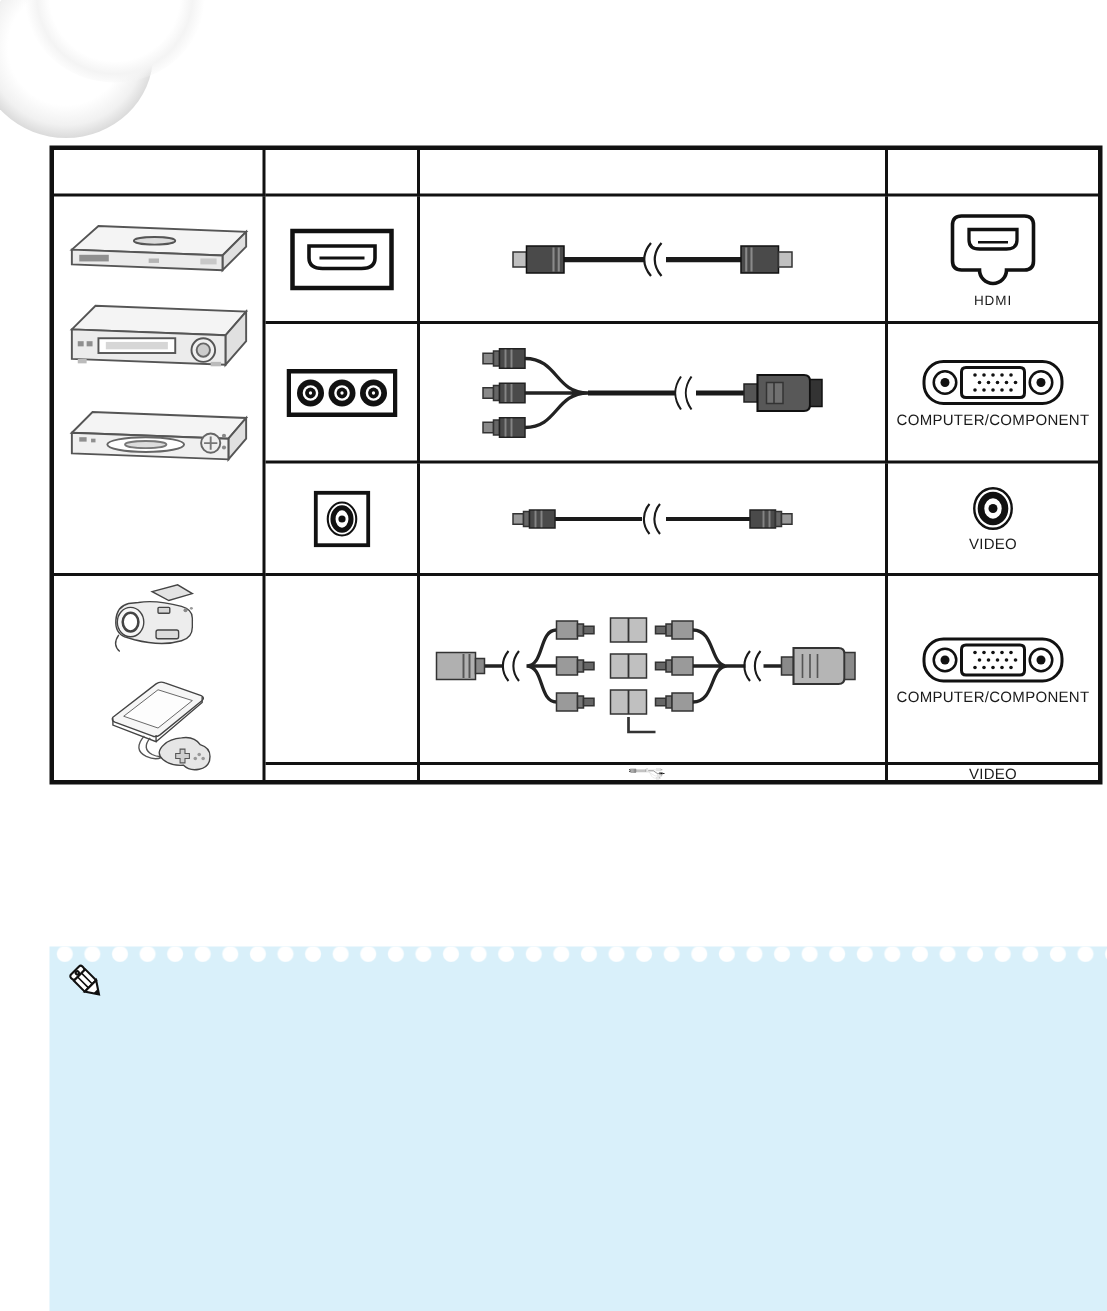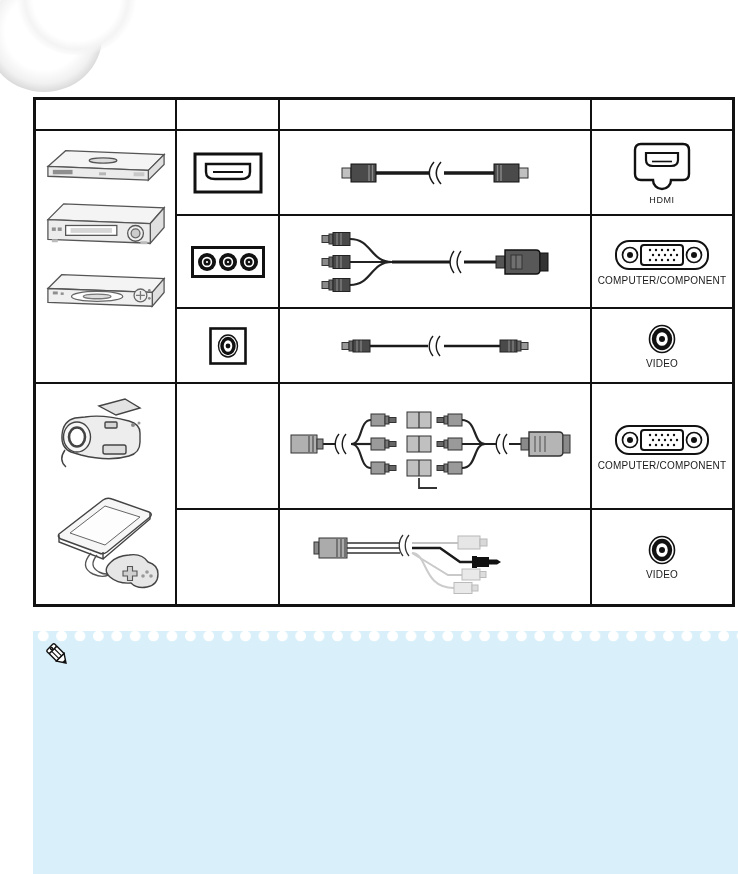--- a/index.html
+++ b/index.html
@@ -11,21 +11,21 @@
   .sphere{
     position:absolute;left:-14px;top:-18px;width:116px;height:110px;border-radius:50%;
     background:radial-gradient(circle at 50% 45%, #ffffff 46%, #f1f1f1 62%, #c9c9c9 80%, #b3b3b3 87%, rgba(255,255,255,0) 97%);
   }
   .sphere::after{
     content:"";position:absolute;left:26%;top:-38%;width:104%;height:104%;border-radius:50%;
     background:radial-gradient(circle, #ffffff 52%, #f4f4f4 62%, rgba(255,255,255,0) 72%);
   }
   
   .conn-table{
-    position:absolute;left:33px;top:97px;width:702px;height:510px;box-sizing:border-box;
+    position:absolute;left:33px;top:97px;width:702px;height:426px;box-sizing:border-box;
     border:3px solid #111;background:#fff;display:grid;
     grid-template-columns:141px 103px 312px 1fr;
     grid-template-rows:31px 85px 93px 75px 126px 1fr;
   }
   .cell{
     border-right:2.5px solid #111;border-bottom:2.5px solid #111;
     display:flex;flex-direction:column;align-items:center;justify-content:center;
     overflow:hidden;box-sizing:border-box;
   }
   .cell.c4{border-right:none;}

